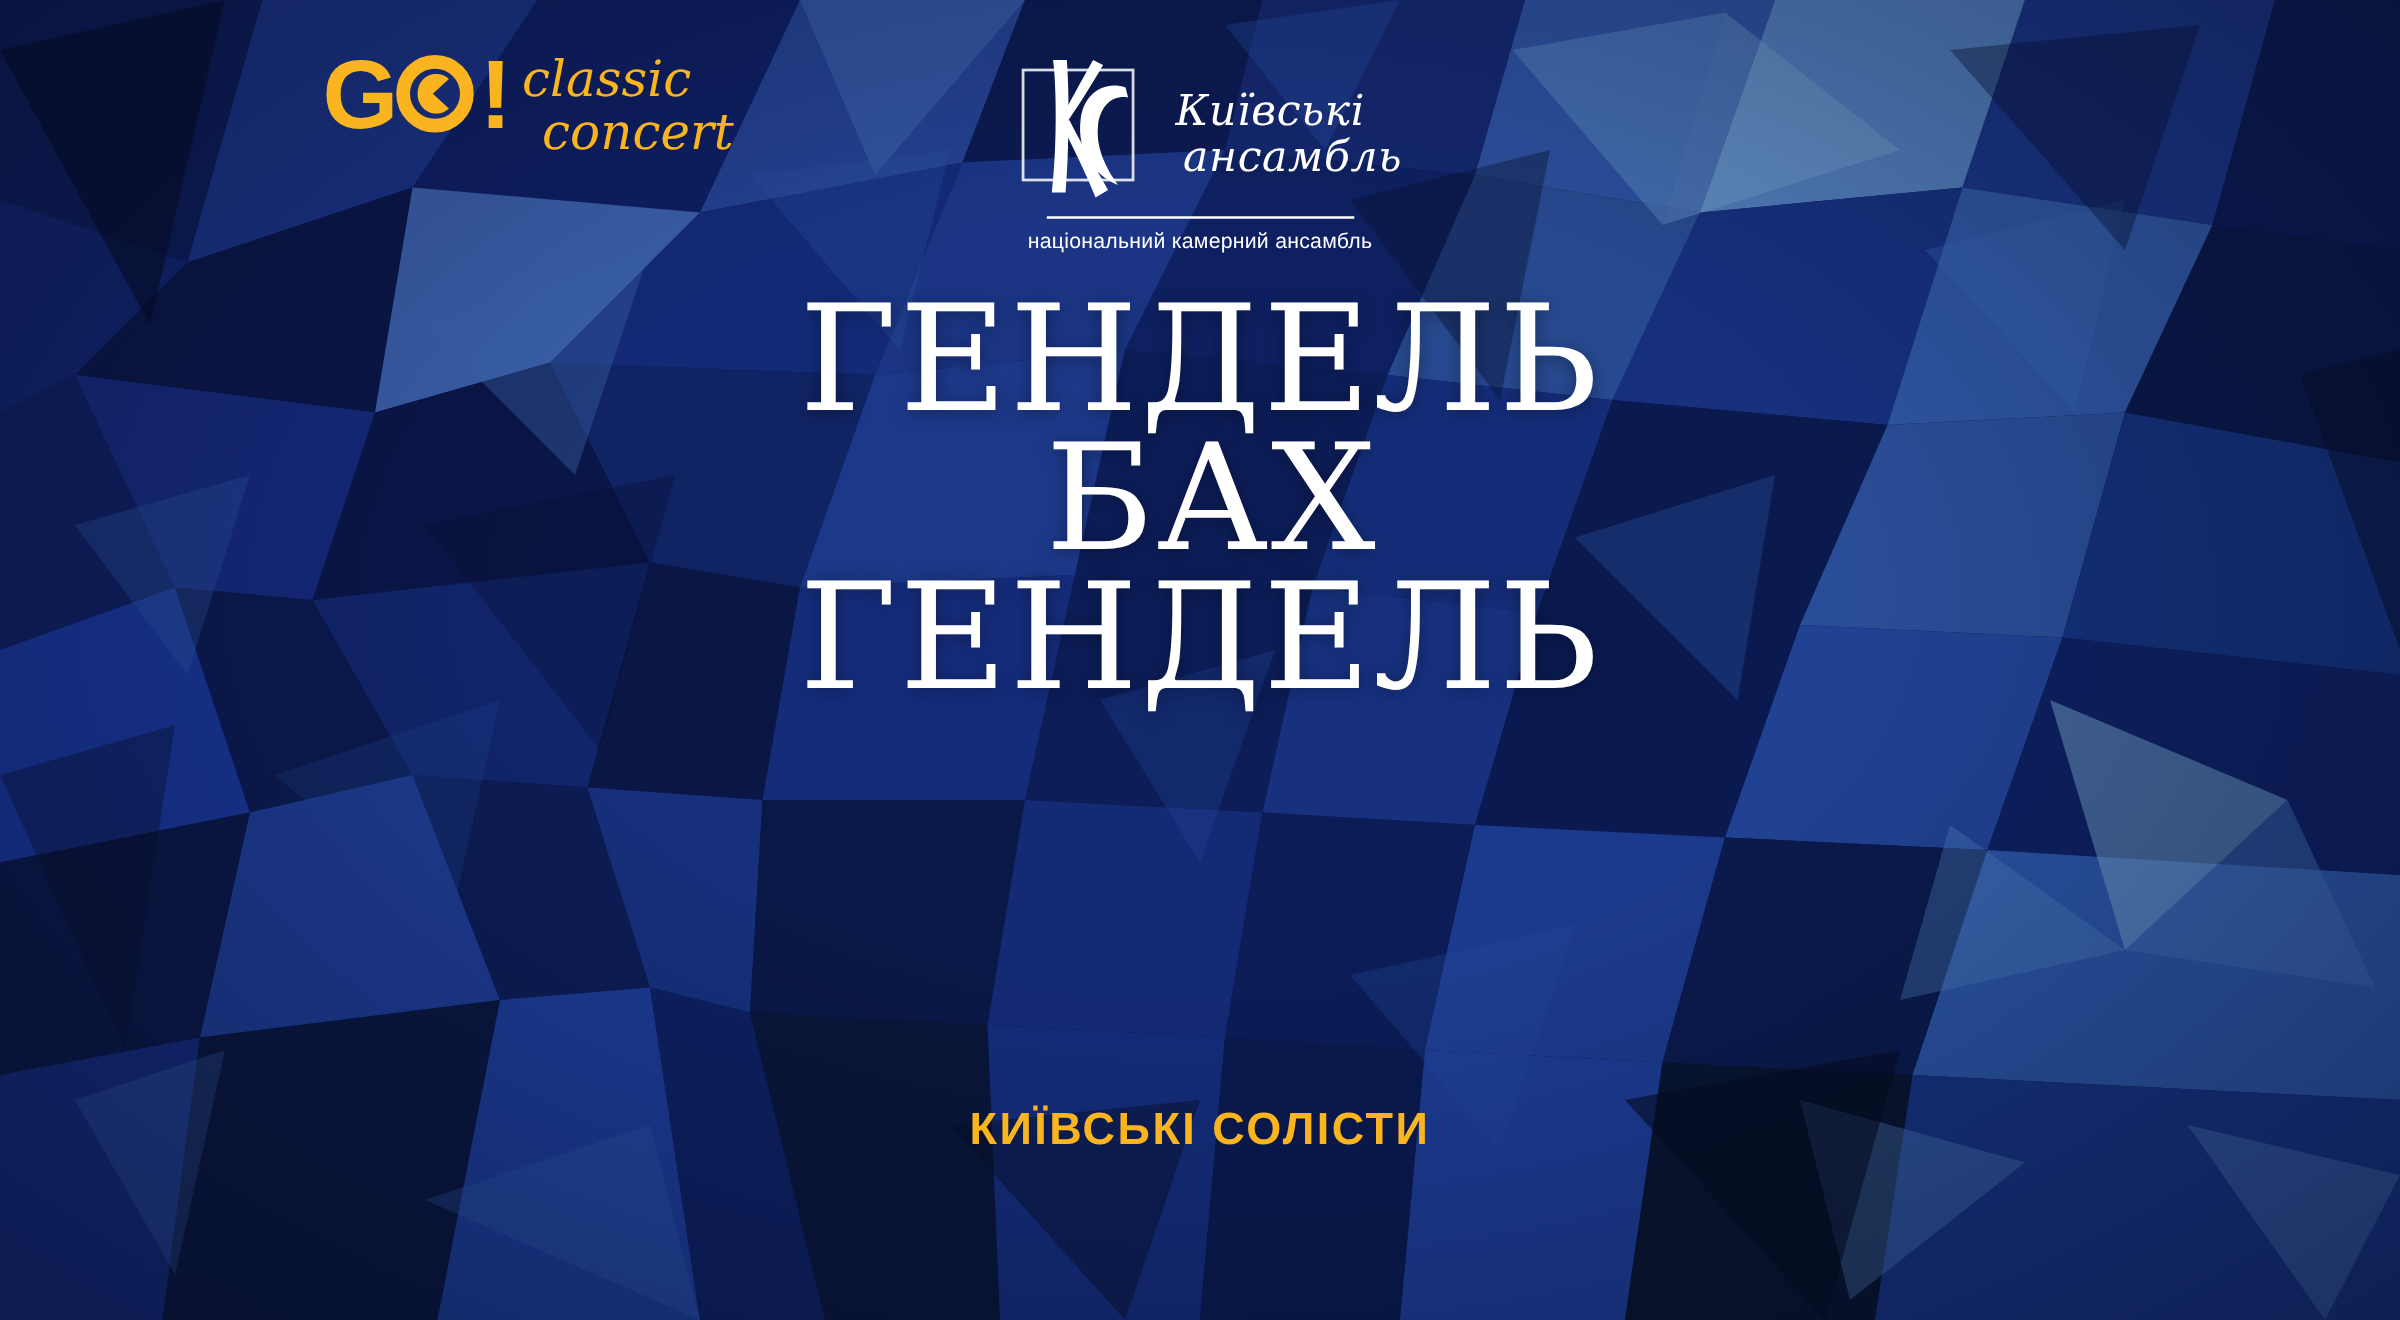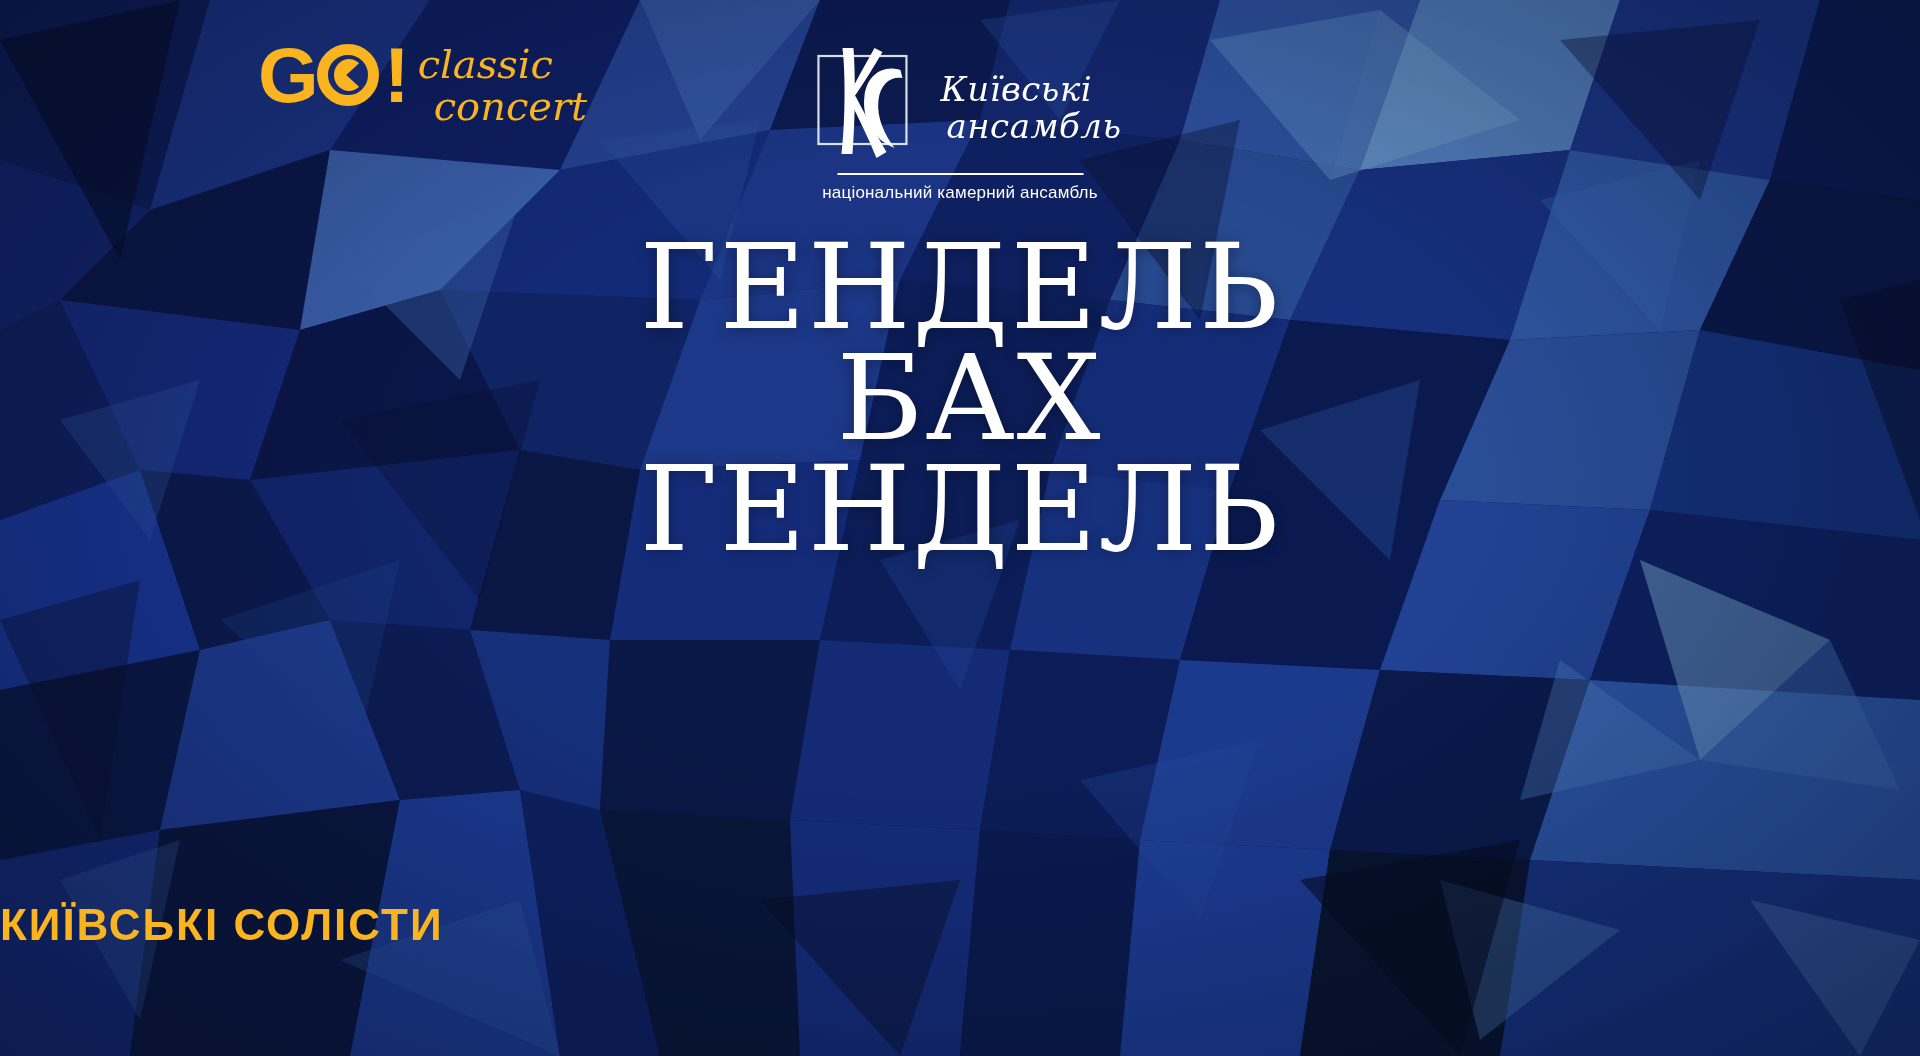--- a/index.html
+++ b/index.html
@@ -180,23 +180,24 @@
   #name-0 { font-size: 118px; }
   #name-1 { font-size: 118px; }
   #name-2 { font-size: 118px; padding-left: 19px; }
   #name-3 { font-size: 118px; }
 
   
   #ensemble {
     position: absolute;
     left: 0;
     right: 0;
-    top: 900px;
+    top: 882px;
+    text-align: center;
     color: #f9b41f;
-    font-size: 44px;
+    font-size: 36px;
     font-weight: bold;
     letter-spacing: 2px;
   }
 </style>
 </head>
 <body>
 
 <div id="poster">
 
   <svg id="bg-svg" viewBox="0 0 1920 1056" preserveAspectRatio="none">

